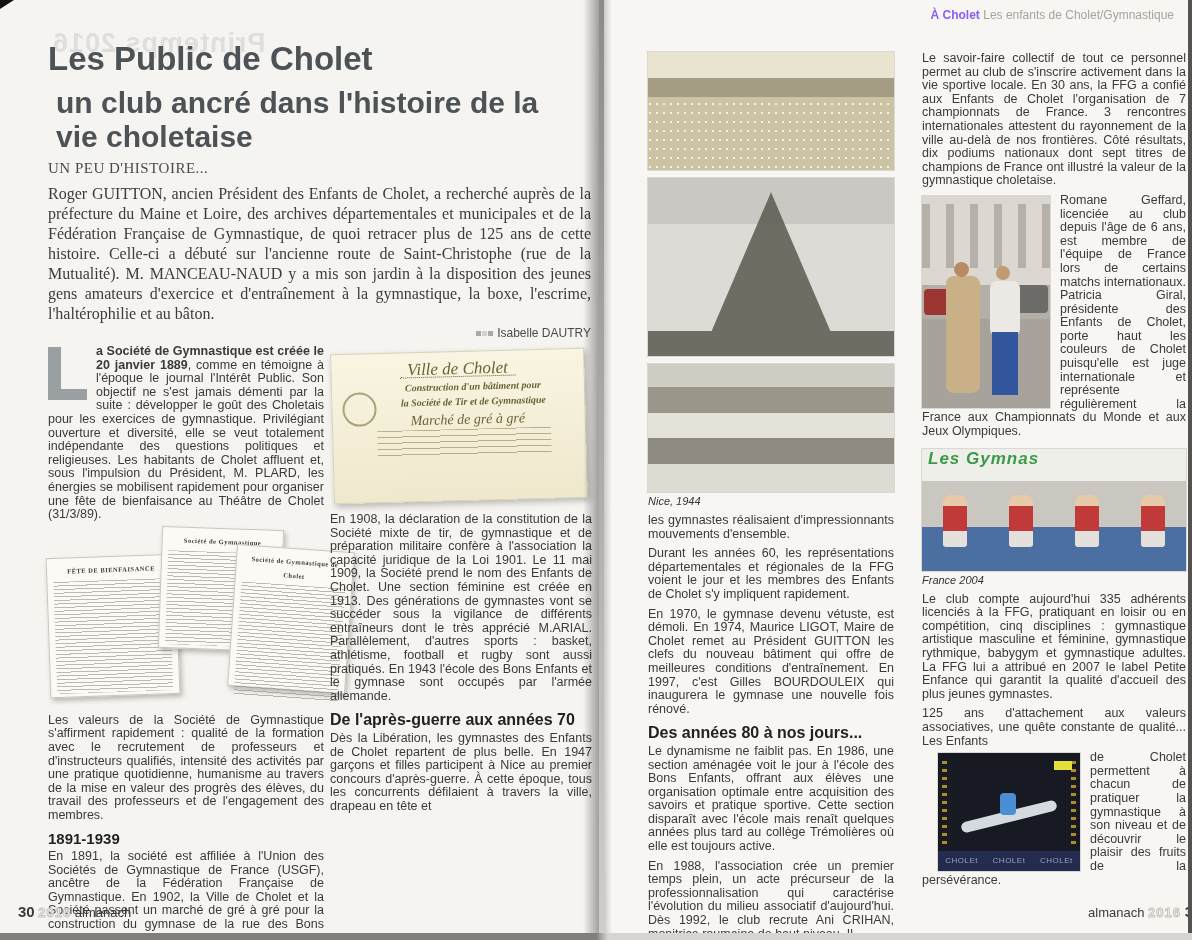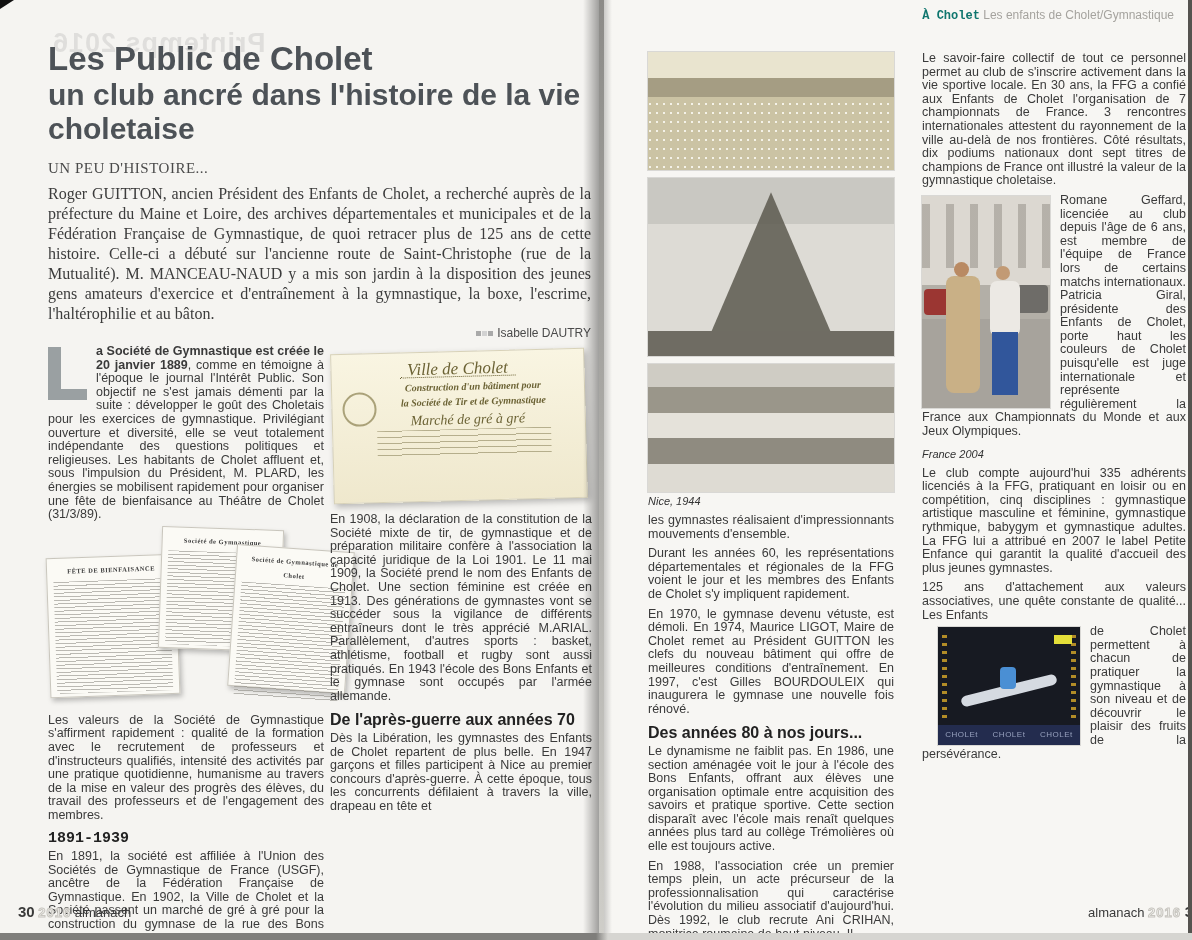--- a/index.html
+++ b/index.html
@@ -14,37 +14,37 @@
     background:linear-gradient(to right,rgba(0,0,0,.18),rgba(0,0,0,0));}
   .edge-right{position:absolute;top:0;left:1188px;width:4px;height:933px;background:#55534f;}
   .corner-tl{position:absolute;left:0;top:0;width:14px;height:9px;background:#111;
     clip-path:polygon(0 0,100% 0,0 100%);}
 
   
   .bleed{position:absolute;left:52px;top:28px;font-size:27px;font-weight:bold;
     color:rgba(90,90,90,.14);transform:scaleX(-1);letter-spacing:1px;}
   .title{position:absolute;left:48px;top:40px;width:548px;color:#4d5257;line-height:1.14;}
   .title .t1{font-size:33px;font-weight:600;margin:0;}
-  .title .t2{font-size:30px;font-weight:600;margin:0;}
+  .title .t2{font-size:30px;font-weight:600;margin:8px;}
   .kicker{position:absolute;left:48px;top:160px;font-family:"Liberation Serif",serif;
     font-size:15px;letter-spacing:.5px;color:#4a4a4a;}
   .intro{position:absolute;left:48px;top:184px;width:543px;font-family:"Liberation Serif",serif;
     font-size:16px;line-height:20px;color:#3c3c3c;text-align:justify;}
   .byline{position:absolute;left:48px;top:326px;width:543px;text-align:right;font-size:12px;color:#4a4a4a;}
   .byline .sq{display:inline-block;width:5px;height:5px;margin:0 1px 1px 0;vertical-align:middle;}
   .sq1,.sq3{background:#a9a9a9;} .sq2{background:#d2d2d2;}
 
   .col{position:absolute;font-size:12.5px;line-height:13.6px;color:#3a3a3a;text-align:justify;}
   .colL1{left:48px;top:345px;width:276px;}
   .colL2{left:330px;top:345px;width:262px;}
   .col p{margin:0 0 6px 0;}
   .lead{font-weight:bold;}
   .dropcap{float:left;width:26px;height:42px;border-left:13px solid #9aa0a2;
     border-bottom:11px solid #9aa0a2;margin:2px 9px 2px 0;}
-  .subhead{font-size:15px;font-weight:bold;color:#222;margin:10px 0 4px 0;text-align:left;font-family:Liberation Mono, monospace;}
+  .subhead{font-size:15px;font-weight:bold;color:#222;margin:10px 0 4px 0;text-align:left;}
   .subhead2{font-size:16px;font-weight:bold;color:#222;margin:10px 0 5px 0;text-align:left;}
 
   
   .clippings{position:relative;height:180px;margin:4px 0 6px 0;}
   .clip{position:absolute;background:#fbfaf5;border:1px solid #c9c6bd;box-shadow:2px 3px 5px rgba(0,0,0,.25);
     padding:6px 6px;box-sizing:border-box;}
   .clip .ct{font-family:"Liberation Serif",serif;font-weight:bold;font-size:6.5px;text-align:center;
     color:#3c3c3c;letter-spacing:.5px;margin-bottom:3px;}
   .clip .lines{height:calc(100% - 14px);opacity:.6;
     background:repeating-linear-gradient(#8f8d86 0 1px,transparent 1px 3.6px);}
@@ -109,21 +109,21 @@
     background:repeating-linear-gradient(#d9a928 0 3px,transparent 3px 8px);}
   .ph-splits .colL{left:4px;} .ph-splits .colR{right:4px;}
   .ph-splits .board{position:absolute;left:0;bottom:0;width:100%;height:20px;background:#232c4e;
     display:flex;justify-content:space-around;align-items:center;}
   .ph-splits .board span{font-size:8px;color:#96a0bd;letter-spacing:.5px;}
 
   
   .colR1{left:44px;top:52px;width:246px;}
   .colR2{left:318px;top:52px;width:264px;}
   .pheader{position:absolute;right:14px;top:8px;font-size:12px;color:#a5a39e;}
-  .pheader b{color:#0f766e;font-weight:bold;font-family:Liberation Mono, monospace;}
+  .pheader b{color:#8b5cf6;font-weight:bold;}
 
   .footer{position:absolute;top:903px;font-size:13px;color:#3a3a3a;}
   .footerL{left:18px;} .footerR{right:-5px;text-align:right;}
   .fpage{font-size:15px;font-weight:bold;}
   .fyear{color:#f5f4f1;-webkit-text-stroke:1px #c7c5bf;text-stroke:1px #c7c5bf;font-weight:bold;letter-spacing:1px;}
   .bottom-band{position:absolute;left:0;top:933px;width:1192px;height:7px;
     background:linear-gradient(to right,#7f7e7b 0 50%,#d6d5d1 51%);}
 </style>
 </head>
 <body>
@@ -234,20 +234,29 @@
             <div class="kid2"></div>
             <div class="kid2b"></div>
             <div class="h1"></div>
             <div class="h2"></div>
           </div>
         </div>
         <p>Romane Geffard, licenciée au club depuis l'âge de 6 ans, est membre de l'équipe de France lors de certains matchs internationaux. Patricia Giral, présidente des Enfants de Cholet, porte haut les couleurs de Cholet puisqu'elle est juge internationale et représente régulièrement la France aux Championnats du Monde et aux Jeux Olympiques.</p>
       </div>
       <div style="clear:both;"></div>
 
+      <div class="photo ph-gym" style="margin-top:4px;">
+        <div class="banner">Les Gymnas</div>
+        <div class="girls">
+          <div class="g"></div>
+          <div class="g"></div>
+          <div class="g"></div>
+          <div class="g"></div>
+        </div>
+      </div>
       <div class="caption">France 2004</div>
 
       <p>Le club compte aujourd'hui 335 adhérents licenciés à la FFG, pratiquant en loisir ou en compétition, cinq disciplines : gymnastique artistique masculine et féminine, gymnastique rythmique, babygym et gymnastique adultes. La FFG lui a attribué en 2007 le label Petite Enfance qui garantit la qualité d'accueil des plus jeunes gymnastes.</p>
       <p style="margin-bottom:3px;">125 ans d'attachement aux valeurs associatives, une quête constante de qualité... Les Enfants</p>
 
       <div>
         <div class="figure" style="width:142px;margin-left:16px;">
           <div class="photo ph-splits">
             <div class="colL"></div>
             <div class="colR"></div>

